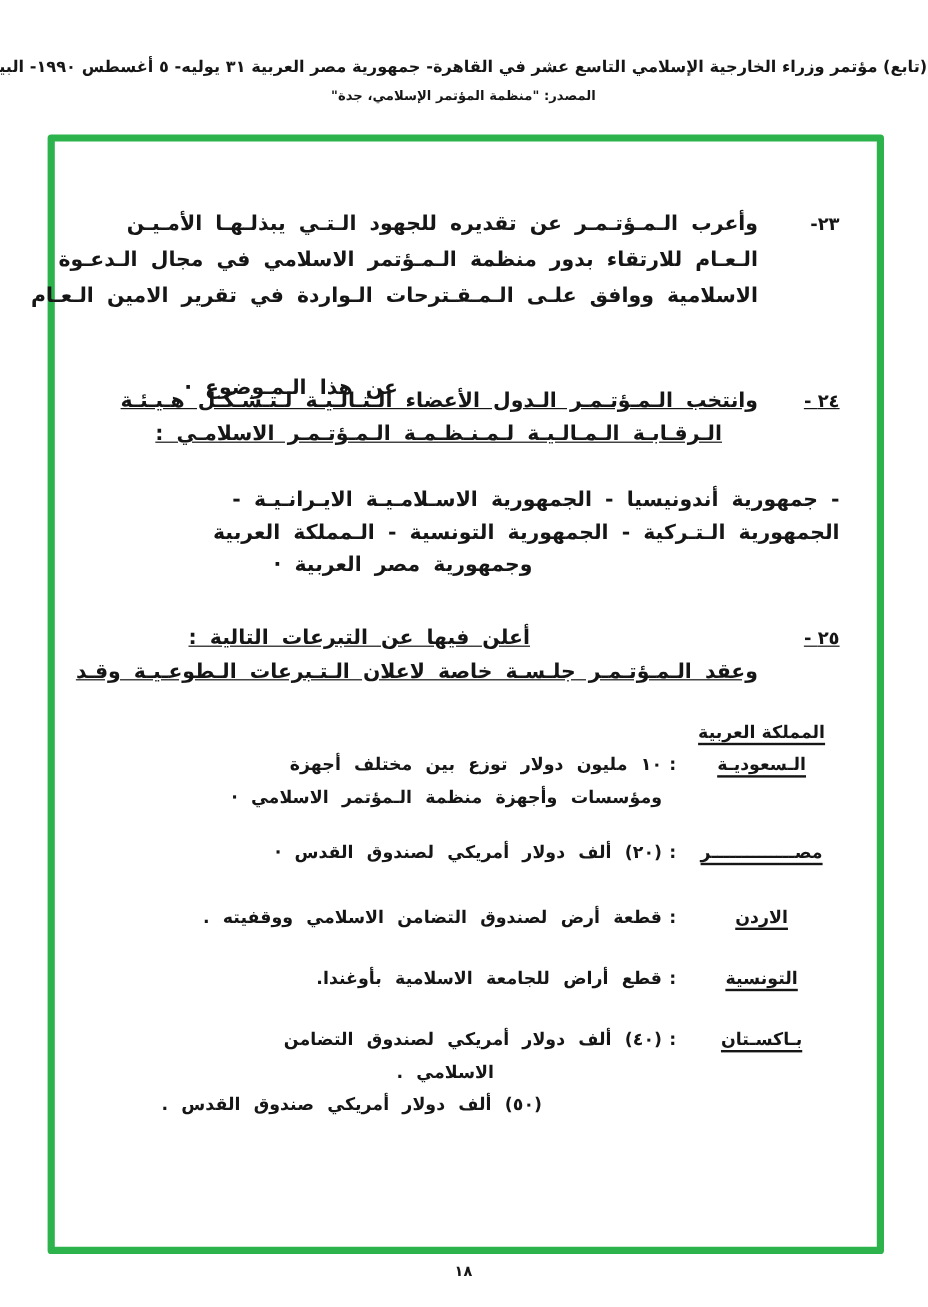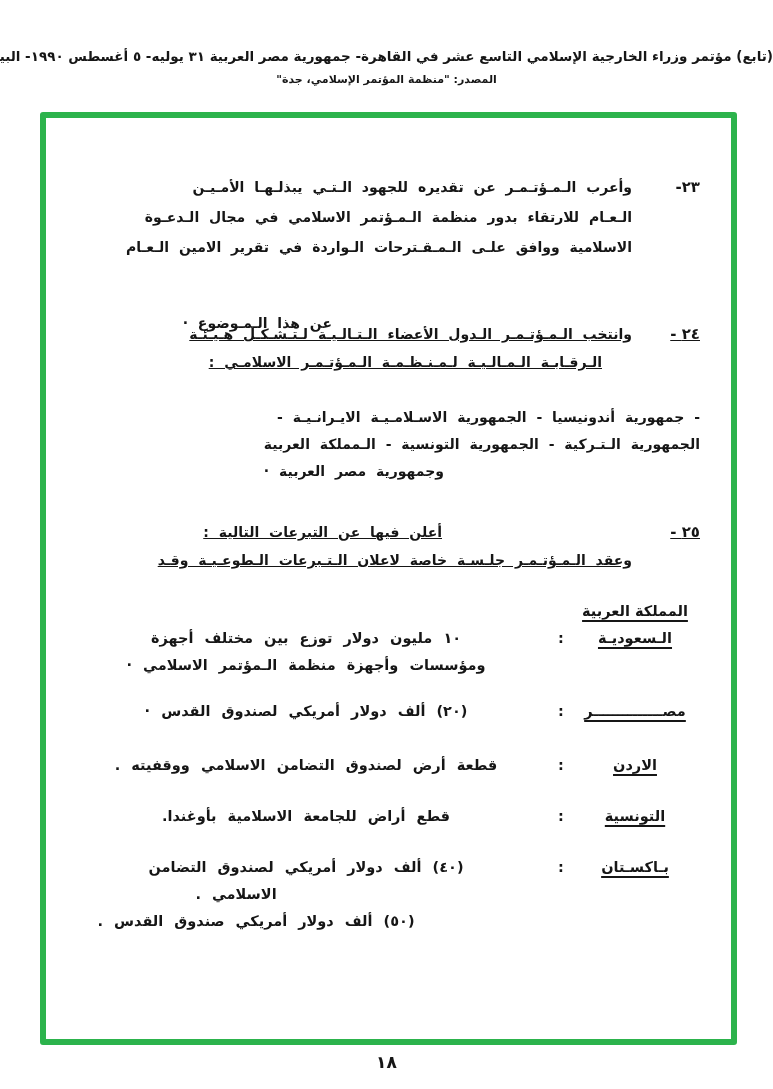--- a/index.html
+++ b/index.html
@@ -25,21 +25,21 @@
     border:6px solid #2cb34c;
     border-radius:3px;
     background:#ffffff;
   }
   .content { position:absolute; top:0; bottom:0; left:14px; right:31px; }
 
   
   .para { position:absolute; right:0; left:0; display:flex; column-gap:22px; }
   .para .num { flex:0 0 46px; text-align:right; font-weight:bold; font-size:15px; line-height:30px; white-space:nowrap; }
   .para .ptext { flex:1 1 auto; }
-  .pline { font-size:14px; font-weight:bold; line-height:30px; text-align:right; word-spacing:5px; white-space:nowrap; }
+  .pline { font-size:17px; font-weight:bold; line-height:30px; text-align:right; word-spacing:5px; white-space:nowrap; }
   .lh28 .pline, .lh28 .num { line-height:28px;text-decoration:underline; }
 
   .p23 { top:54px; }
   .p24 { top:202px; }
   .p25 { top:400px; }
   .p23 .pline.endline { padding-right:300px;margin-top:46px; }
   .p24 .pline.indent2 { padding-right:30px; }
   .p25 .pline.indent2 { padding-right:190px; }
 
   
@@ -52,34 +52,34 @@
   .drow { display:flex; align-items:flex-start; }
   .dlabel { flex:0 0 130px; text-align:center; font-size:14.5px; font-weight:bold; line-height:27px; white-space:nowrap; }
   .dlabel .u {
     text-decoration:underline;
     text-underline-offset:4px;
     text-decoration-thickness:1.5px;
     display:inline-block;
   }
   .dcolon { flex:0 0 18px; text-align:center; font-size:14.5px; font-weight:bold; line-height:27px; }
   .ddesc { flex:1 1 auto; }
-  .dline { font-size:14.5px; font-weight:bold; line-height:27px; text-align:center; word-spacing:6px; white-space:nowrap; }
+  .dline { font-size:14.5px; font-weight:bold; line-height:27px; text-align:right; word-spacing:6px; white-space:nowrap; }
 
   .row-saudi .dcolon, .row-saudi .ddesc { margin-top:27px; }
   .row-entry2 { margin-top:19px; }
   .row-jordan { margin-top:27px; }
   .row-uganda { margin-top:24px; }
   .row-pakistan { margin-top:24px; }
   .row-pakistan .dline.ind-a { padding-right:140px; }
   .row-pakistan .dline.ind-b { padding-right:100px; }
 
   
   .pageno {
     position:absolute; top:1052px; left:0; right:0;
-    text-align:center; font-size:17px; font-weight:bold;
+    text-align:center; font-size:12px; font-weight:bold;
   }
 </style>
 </head>
 <body>
 
 <div class="hdr">
   <div class="hdr-l1">(تابع) مؤتمر وزراء الخارجية الإسلامي التاسع عشر في القاهرة- جمهورية مصر العربية ٣١ يوليه- ٥ أغسطس ١٩٩٠- البيان الختامي</div>
   <div class="hdr-l2">المصدر: "منظمة المؤتمر الإسلامي، جدة"</div>
 </div>
 

